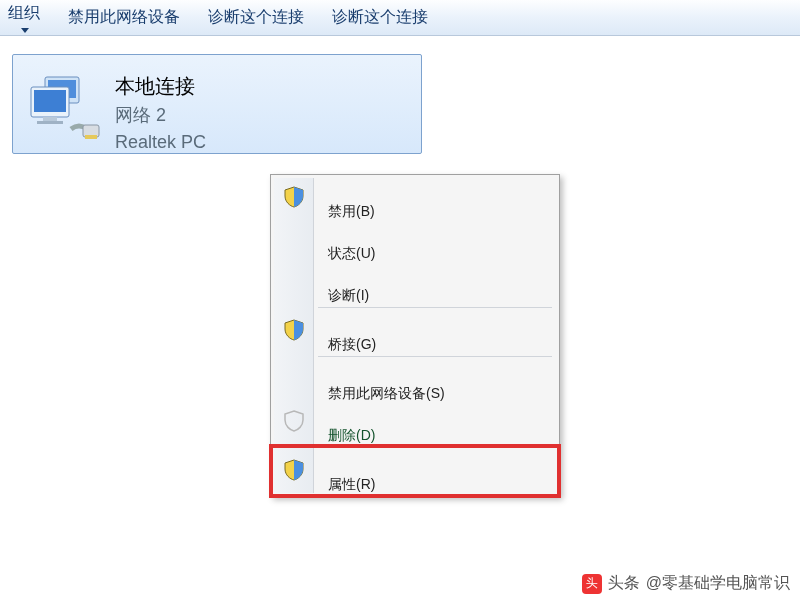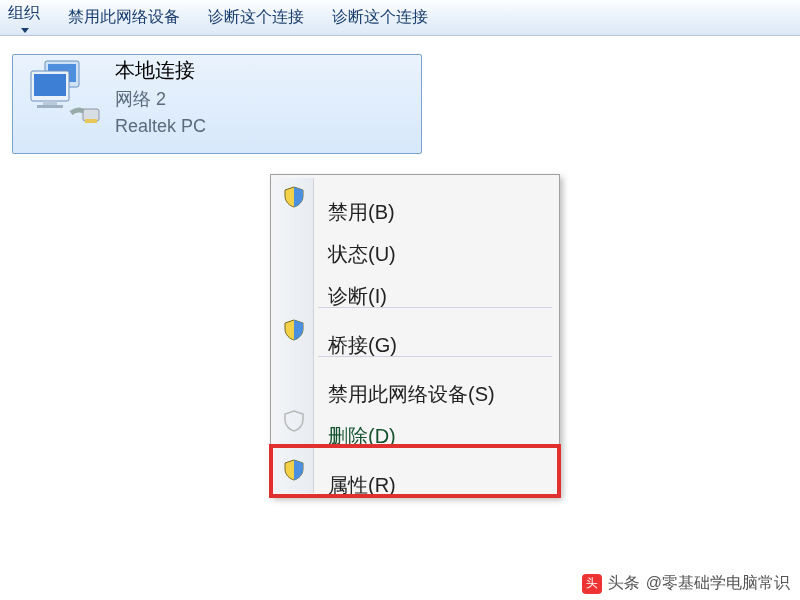--- a/index.html
+++ b/index.html
@@ -34,21 +34,21 @@
   .content { padding: 18px 12px; position: relative; }
   
   .connection-item {
     width: 410px;
     height: 100px;
     border: 1px solid #7da2ce;
     background: linear-gradient(to bottom, #eaf3fd 0%, #d7e8fb 100%);
     border-radius: 2px;
     display: flex;
     align-items: flex-start;
-    padding: 0 10px;
+    padding: 16px 10px;
     gap: 12px;
   }
   .conn-icon { width: 80px; height: 80px; flex-shrink: 0; position: relative; }
   .conn-text { padding-top: 2px; }
   .conn-title { font-size: 20px; color: #000; margin-bottom: 2px; }
   .conn-sub { font-size: 18px; color: #5a6b7a; line-height: 1.5; }
   
   .context-menu {
     position: absolute;
     left: 270px;
@@ -74,21 +74,21 @@
     position: relative;
     cursor: default;
   }
   .menu-item.disabled .menu-label { color: #14532d; }
   .menu-icon-slot {
     width: 40px; height: 42px;
     display: flex; align-items: center; justify-content: center;
     flex-shrink: 0;
   }
   .menu-label {
-    font-size: 20px;
+    font-size: 14px;
     color: #222;
     padding-left: 14px;
     margin-top: 26px;
   }
   .menu-item.bold .menu-label { font-weight: 400; }
   .menu-sep {
     height: 1px;
     background: #d0d4da;
     margin: 3px 4px 3px 44px;
   }

